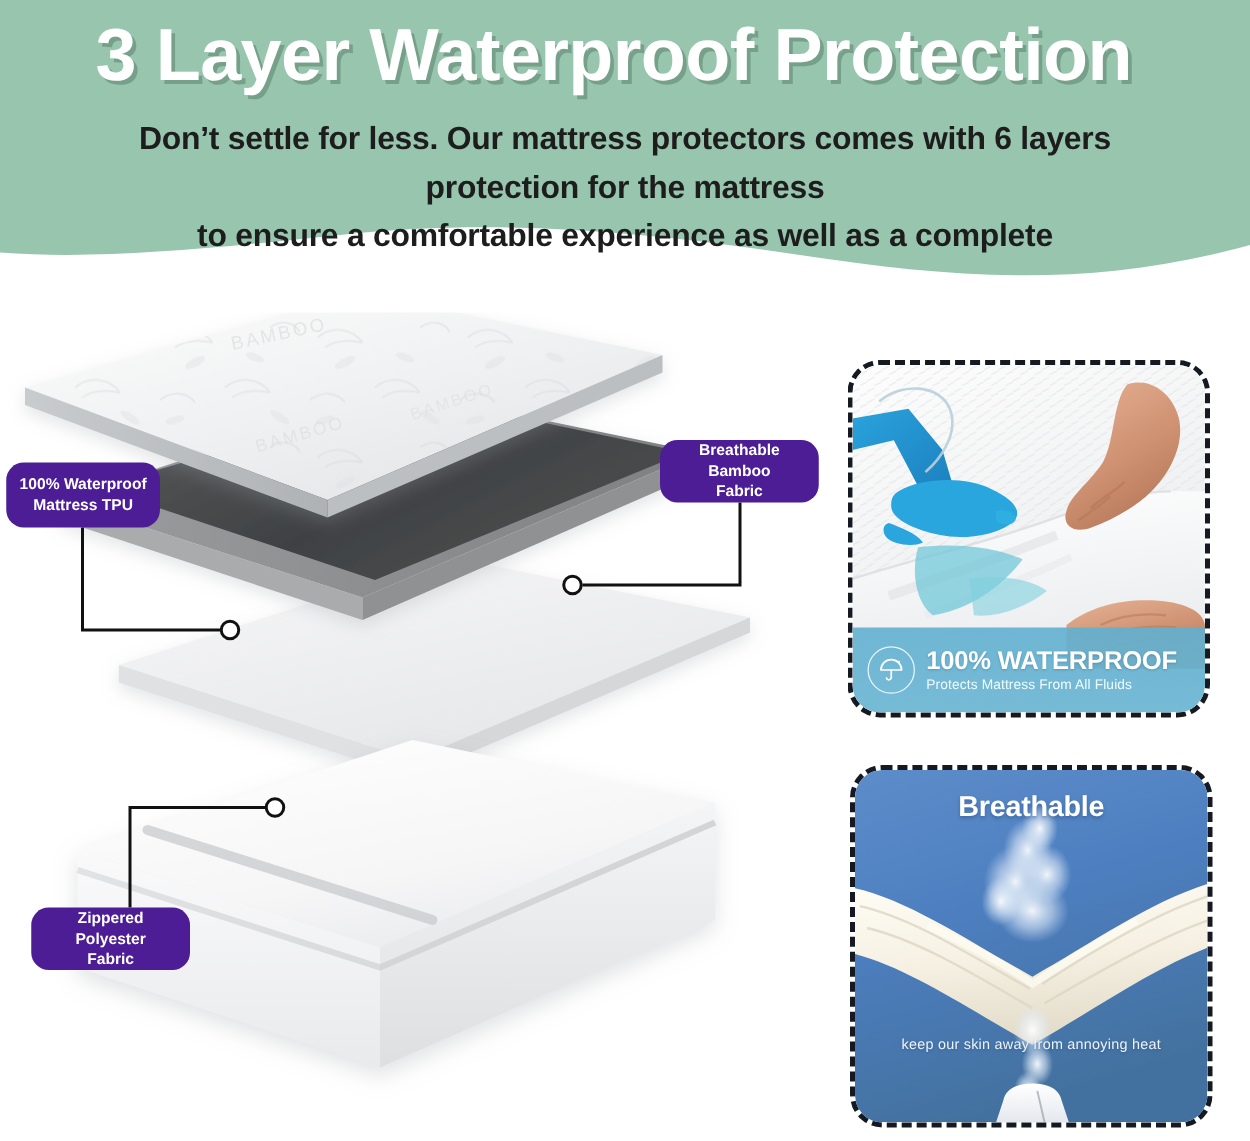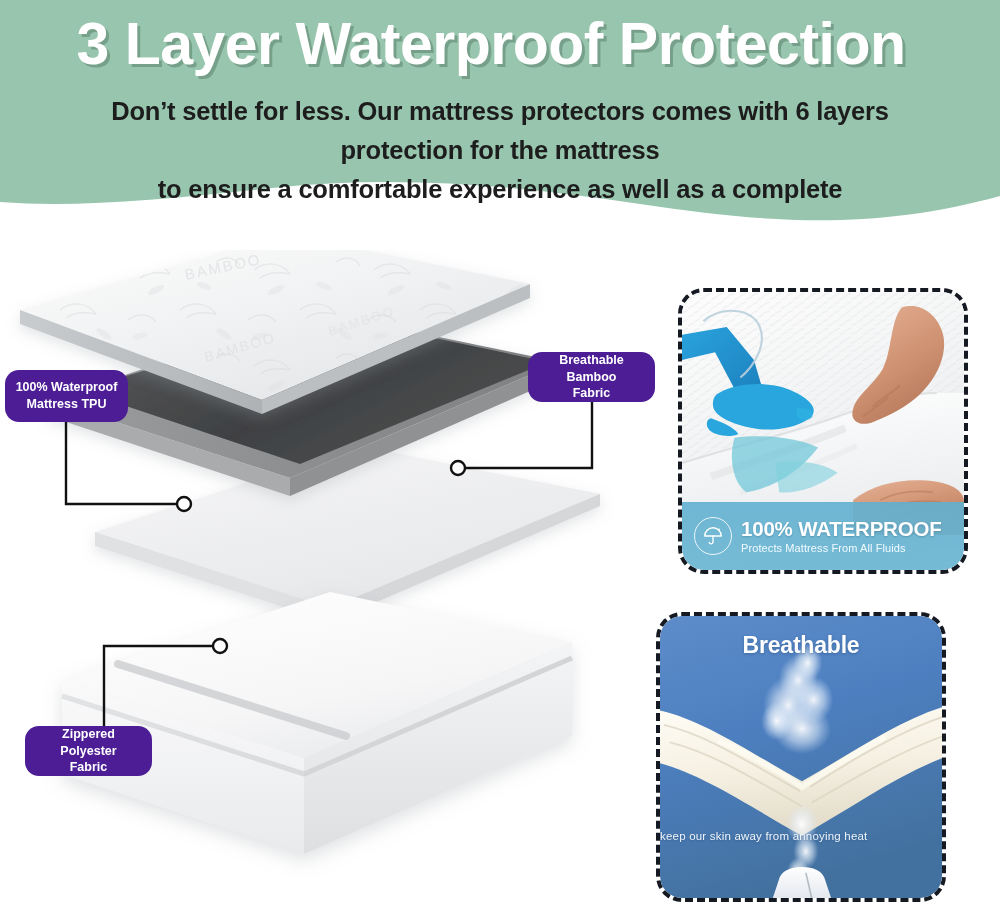--- a/index.html
+++ b/index.html
@@ -99,21 +99,21 @@
 
   
   .photo-panel {
     position: absolute;
     border: 4px dashed #151a22;
     border-radius: 26px;
     overflow: hidden;
     background: #ffffff;
   }
   #panel-waterproof { left: 678px; top: 288px; width: 290px; height: 286px; }
-  #panel-breathable { left: 656px; top: 612px; width: 290px; height: 290px; }
+  #panel-breathable { left: 680px; top: 612px; width: 290px; height: 290px; }
 
   .panel-inner {
     position: absolute;
     inset: 0;
     overflow: hidden;
     border-radius: 21px;
   }
   .panel-art { position: absolute; inset: 0; width: 100%; height: 100%; display: block; }
 
   
@@ -157,20 +157,21 @@
     font-weight: bold;
     color: #ffffff;
     letter-spacing: -0.2px;
     z-index: 4;
     text-shadow: 0 1px 3px rgba(28,62,110,0.4);
   }
   #br-caption {
     position: absolute;
     left: 0; top: 214px;
     width: 100%;
+    text-align: center;
     font-size: 11.5px;
     color: #eef4fb;
     letter-spacing: 0.2px;
     z-index: 4;
     text-shadow: 0 1px 2px rgba(28,62,110,0.35);
   }
 </style>
 </head>
 <body>
 

